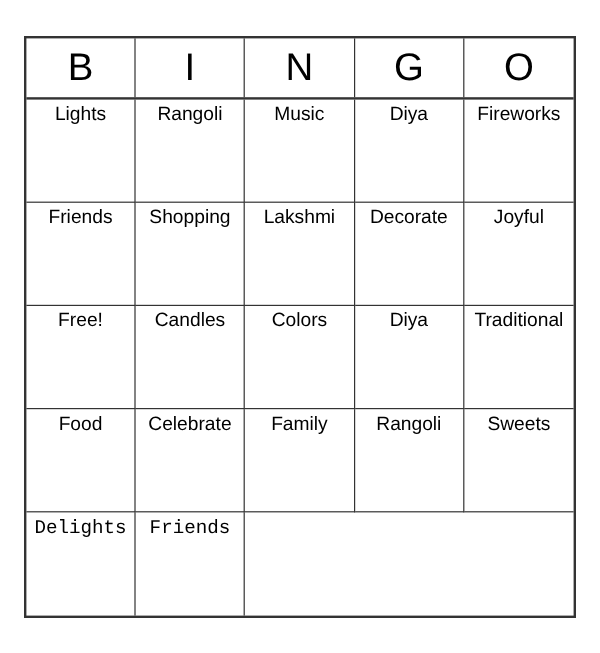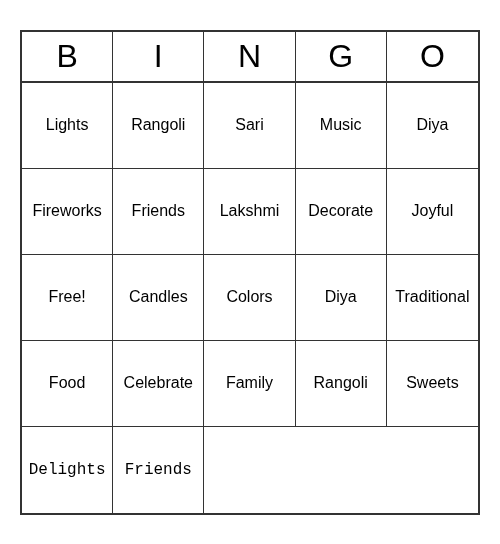--- a/index.html
+++ b/index.html
@@ -44,21 +44,20 @@
     .bingo-grid {
       display: grid;
       grid-template-columns: repeat(5, 1fr);
       grid-template-rows: repeat(5, 86px);
     }
 
     .bingo-cell {
       border-right: 1px solid #333;
       border-bottom: 1px solid #333;
       display: flex;
-      align-items: center;
       justify-content: center;
       text-align: center;
       padding: 4px;
     }
 
     .bingo-cell:nth-child(5n) {
       border-right: none;
     }
 
     .bingo-cell:nth-child(n+21) {
@@ -82,33 +81,33 @@
       <div class="bingo-header-cell">O</div>
     </div>
   <div class="bingo-grid">
   <div class="bingo-cell">
         <span class="md">Lights</span>
       </div>
       <div class="bingo-cell">
         <span class="sm">Rangoli</span>
       </div>
       <div class="bingo-cell">
-        <span class="xl">Sari</span>
-      </div>
-      <div class="bingo-cell">
         <span class="md">Music</span>
       </div>
       <div class="bingo-cell">
         <span class="xl">Diya</span>
       </div>
       <div class="bingo-cell">
         <span class="sm">Fireworks</span>
       </div>
       <div class="bingo-cell">
         <span class="sm">Friends</span>
+      </div>
+      <div class="bingo-cell">
+        <span class="sm">Shopping</span>
       </div>
       <div class="bingo-cell">
         <span class="sm">Lakshmi</span>
       </div>
       <div class="bingo-cell">
         <span class="sm">Decorate</span>
       </div>
       <div class="bingo-cell">
         <span class="lg">Joyful</span>
       </div>

